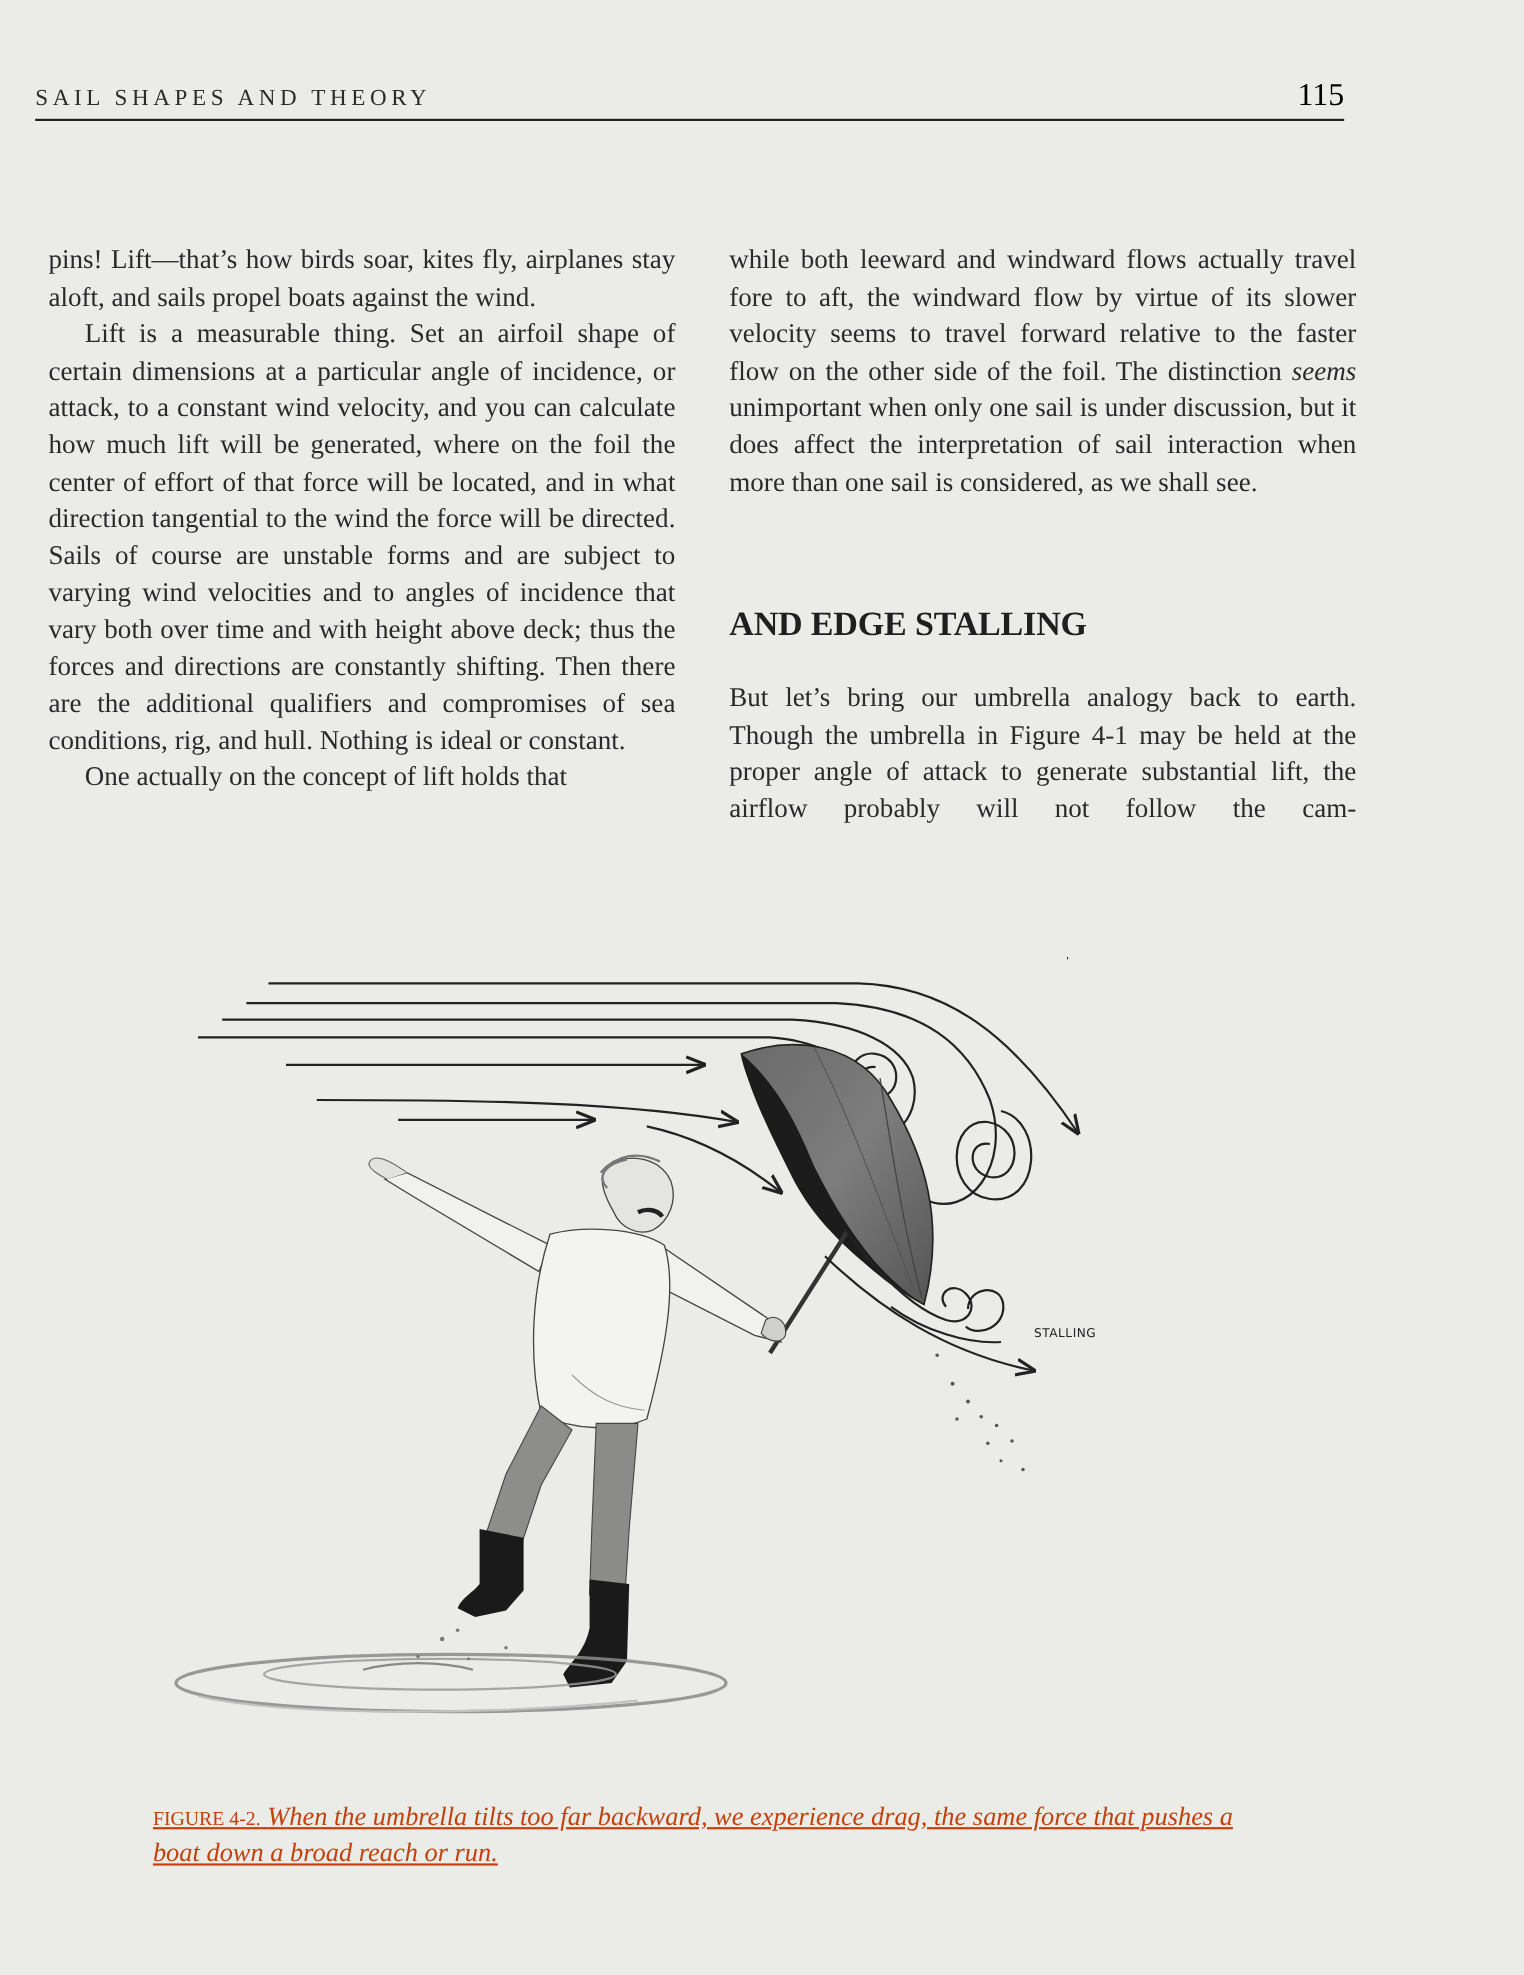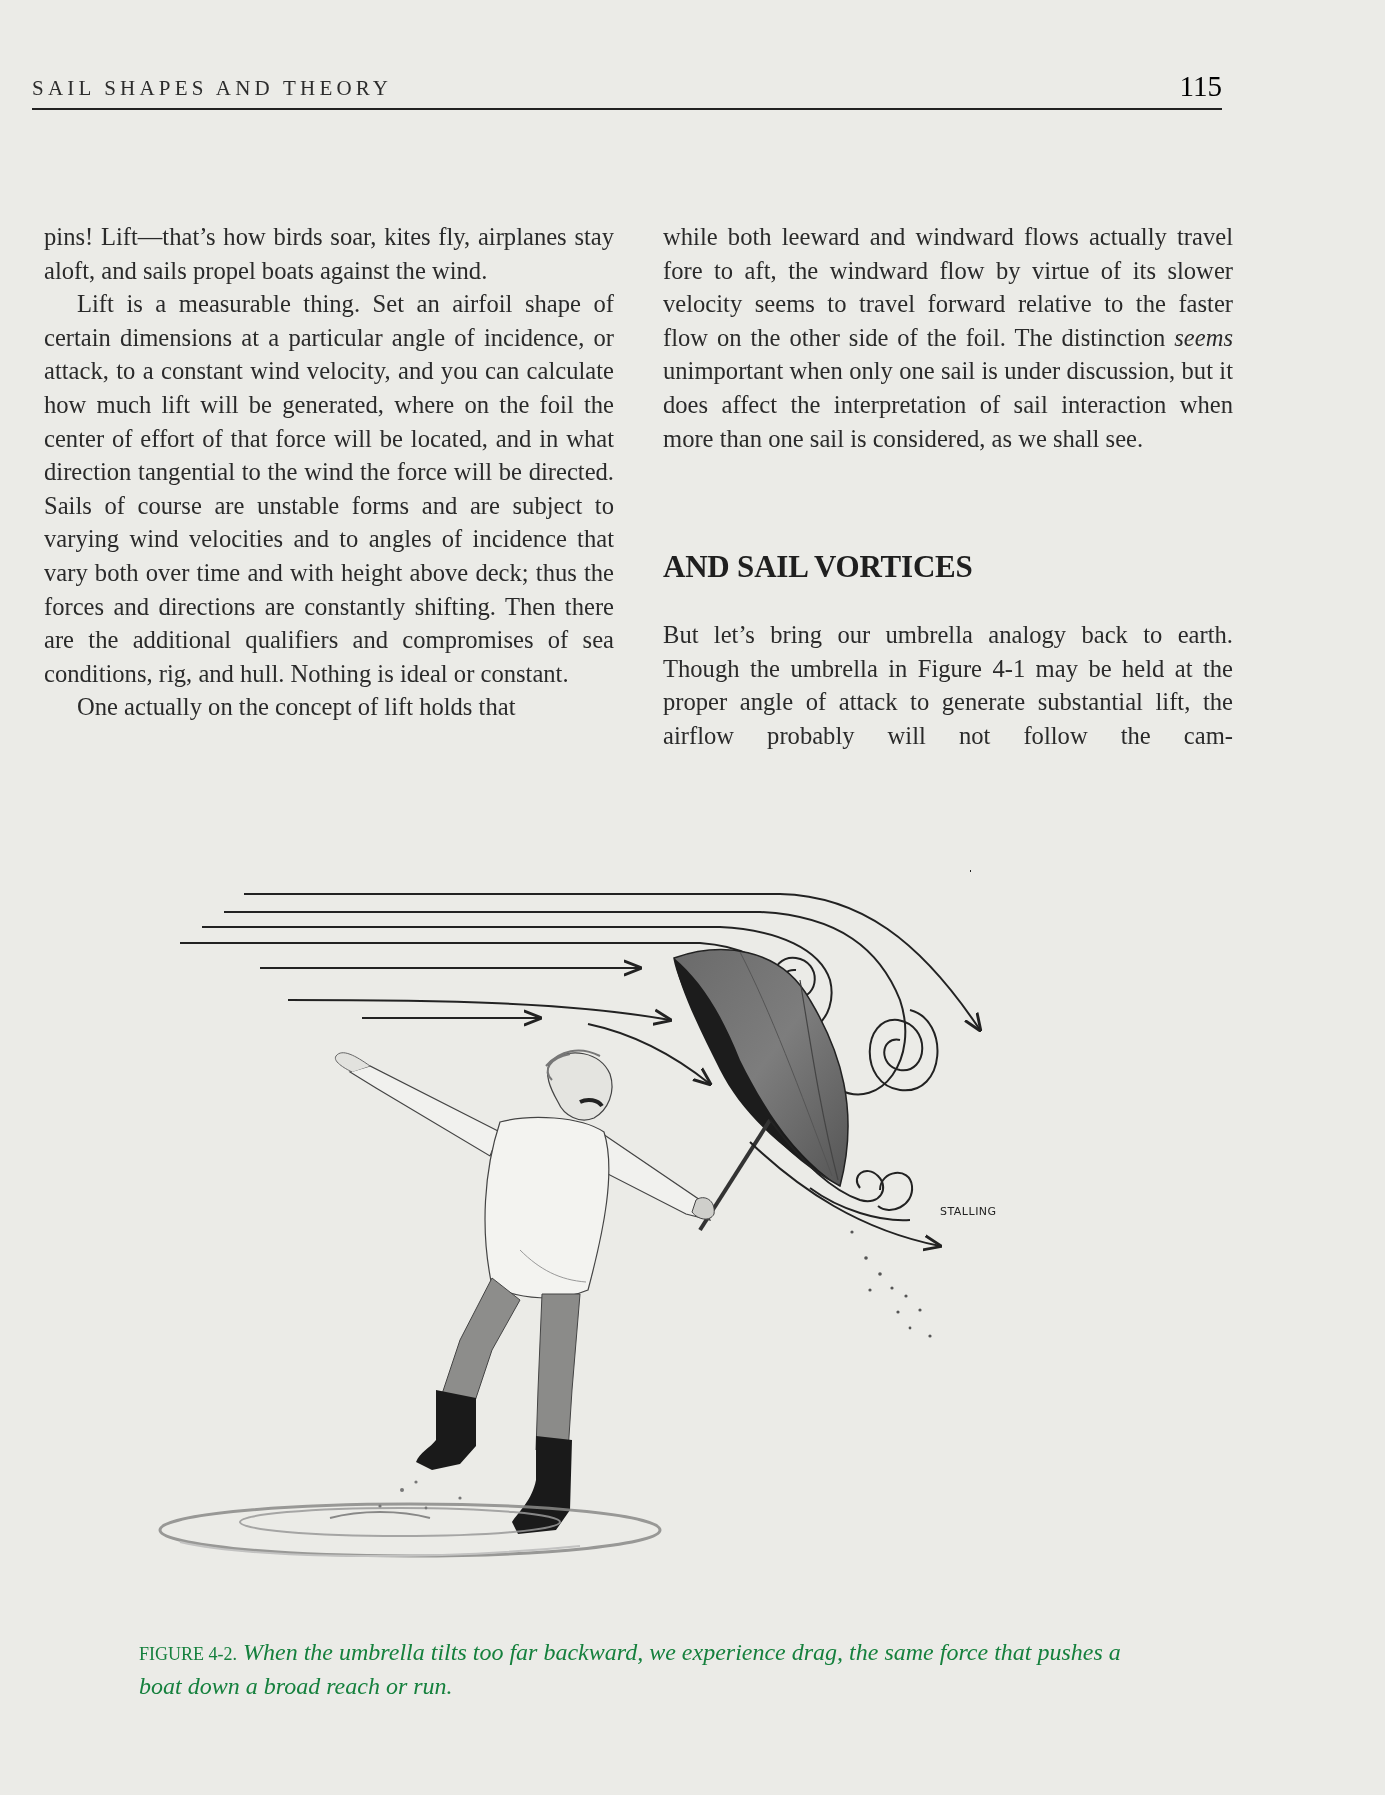--- a/index.html
+++ b/index.html
@@ -85,21 +85,22 @@
     }
     .figure svg { display: block; }
     .caption {
       position: absolute;
       left: 139px;
       top: 1636px;
       width: 1000px;
       font-family: "Liberation Serif", serif;
       font-size: 24px;
       line-height: 32px;
-      color: #15803d;
+      color: #c2410c;
+      text-decoration: underline;
     }
     .caption .fig-label {
       font-size: 18px;
       letter-spacing: 0px;
       font-style: normal;
     }
     .caption .fig-text {
       font-style: italic;
     }
     .stall-label {
@@ -120,21 +121,21 @@
 <section class="column col-left">
   <p class="last-line-full" style="text-align-last:auto">pins! Lift—that’s how birds soar, kites fly, airplanes stay aloft, and sails propel boats against the wind.</p>
   <p class="indent">Lift is a measurable thing. Set an airfoil shape of certain dimensions at a particular angle of inci­dence, or attack, to a constant wind velocity, and you can calculate how much lift will be generated, where on the foil the center of effort of that force will be located, and in what direction tangential to the wind the force will be directed. Sails of course are unstable forms and are subject to varying wind velocities and to angles of incidence that vary both over time and with height above deck; thus the forces and directions are constantly shifting. Then there are the additional qualifiers and compro­mises of sea conditions, rig, and hull. Nothing is ideal or constant.</p>
   <p class="indent">One actually on the concept of lift holds that</p>
 </section>
 
 <section class="column col-right">
   <p><span>while both leeward and windward flows actually travel fore to aft, the windward flow by virtue of its slower velocity seems to travel forward relative to the faster flow on the other side of the foil. The dis­tinction </span><em>seems</em><span> unimportant when only one sail is under discussion, but it does affect the interpreta­tion of sail interaction when more than one sail is considered, as we shall see.</span></p>
   <h2 class="section-heading">
     <br>
-    <span>AND SAIL VORTICES</span>
+    <span>AND EDGE STALLING</span>
   </h2>
   <p style="text-align-last:justify">But let’s bring our umbrella analogy back to earth. Though the umbrella in Figure 4-1 may be held at the proper angle of attack to generate substantial lift, the airflow probably will not follow the cam-</p>
 </section>
 
 <figure class="figure" style="margin:0">
   <svg width="1000" height="720" viewBox="0 0 1000 720">
     <defs>
       <marker id="arr" viewBox="0 0 10 10" refX="9" refY="5" markerWidth="9" markerHeight="9" orient="auto">
         <path d="M0,1 L10,5 L0,9" fill="none" stroke="#222" stroke-width="1.6"></path>
       </marker>

